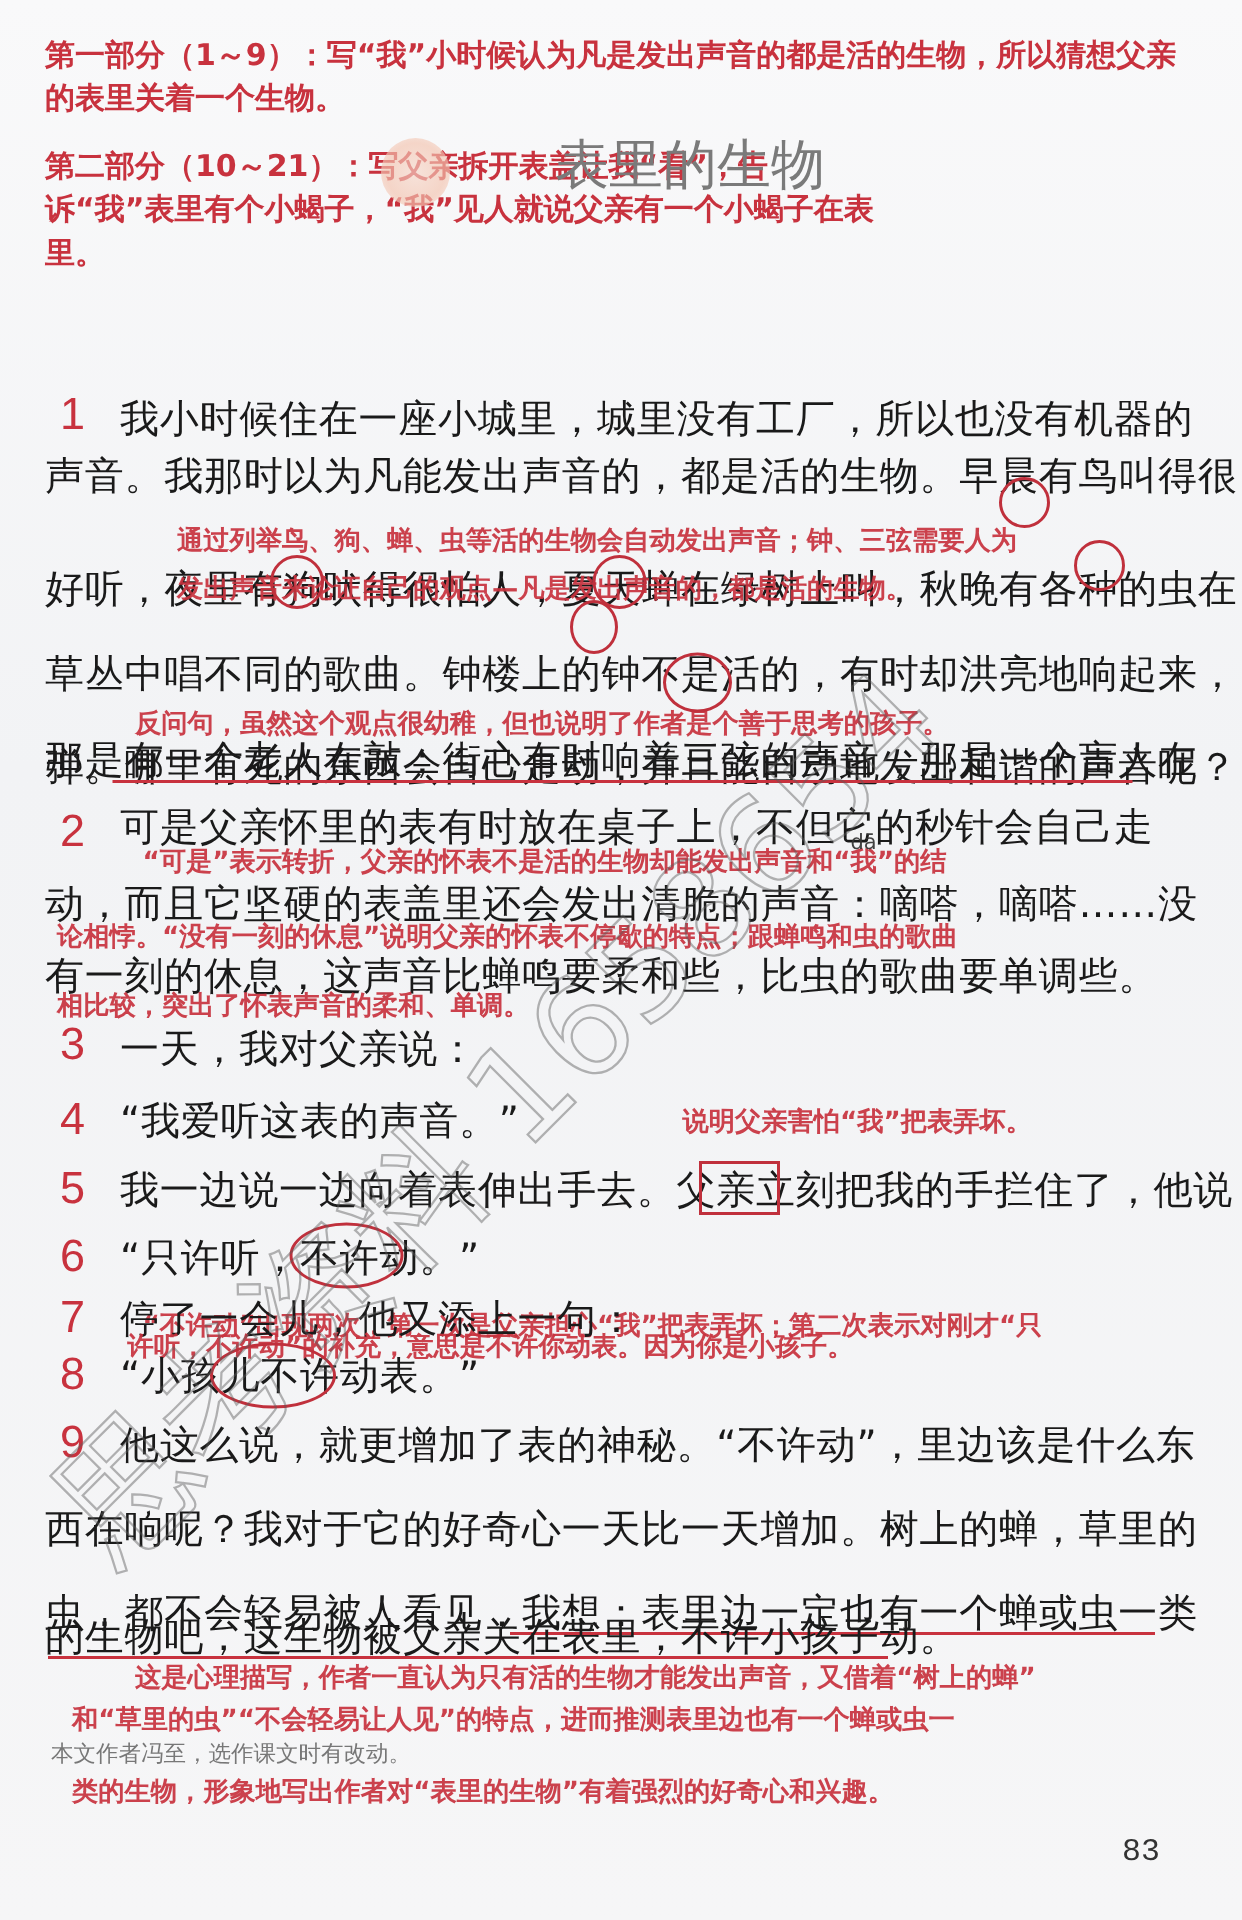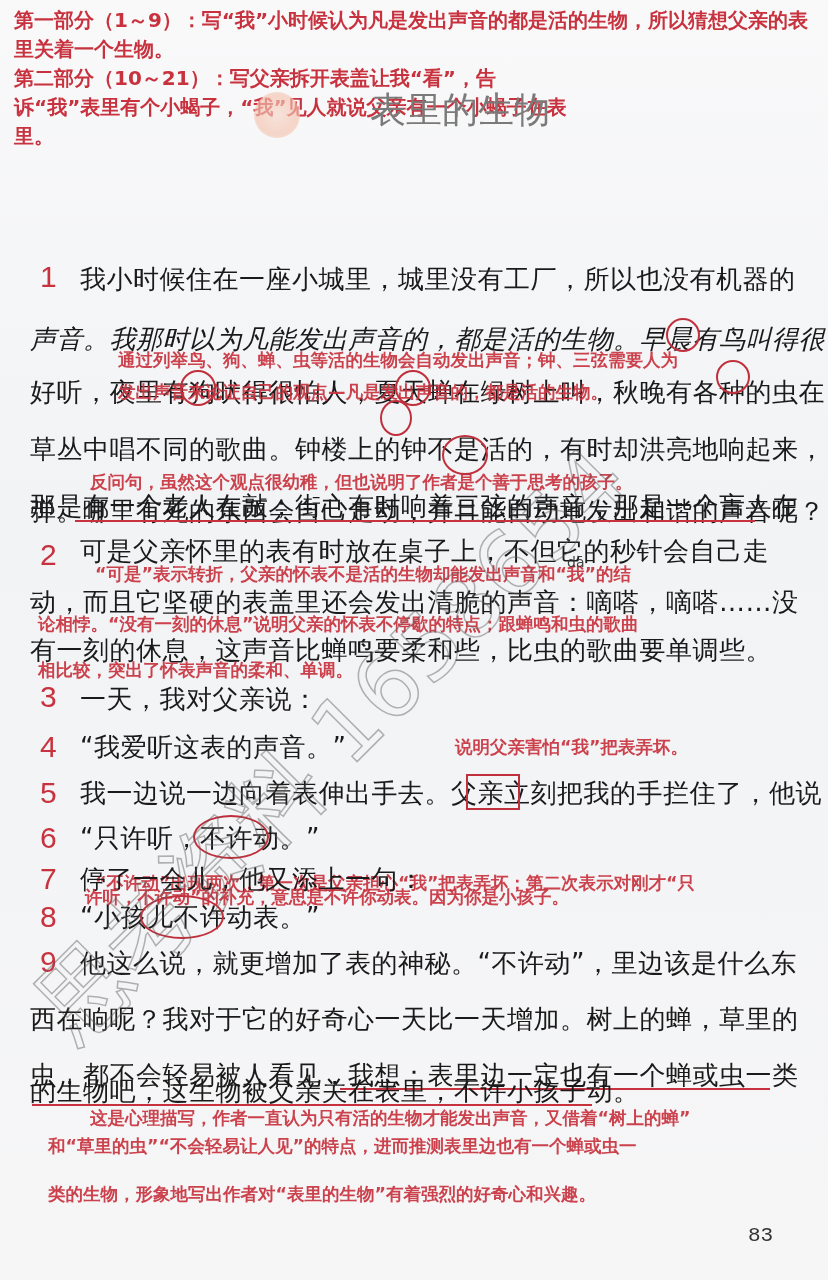--- a/index.html
+++ b/index.html
@@ -1,21 +1,21 @@
 <!DOCTYPE html>
 <html><head>
 <meta charset="utf-8">
 <style>
   html,body{margin:0;padding:0;}
   body{width:828px;height:1280px;position:relative;overflow:hidden;
     background:#f7f7f8;font-family:"DejaVu Sans","Liberation Sans",sans-serif;color:#1a1a1a;}
   .page{position:absolute;left:0;top:0;width:828px;height:1280px;
     background:linear-gradient(180deg,#f9f9fa 0%,#f2f3f5 40%,#f6f6f7 100%);}
   .summary{position:absolute;left:14px;top:6px;width:805px;color:#c8323e;font-size:20px;line-height:29px;font-weight:bold;}
-  .summary p{margin:0;}
+  .summary p{margin:16px;}
   .title-wrap{position:absolute;left:270px;top:86px;height:50px;}
   .lesson-badge{position:absolute;left:-16px;top:6px;width:46px;height:46px;border-radius:50%;
     background:radial-gradient(circle,#f6d7c9 0%,#f3c2ad 60%,#f6e4dc 100%);opacity:.65;}
   .title{position:absolute;left:76px;top:0;font-size:36px;color:#7a7a7a;white-space:nowrap;font-family:"DejaVu Sans",sans-serif;margin-left:24px;}
   .body-text{position:absolute;left:0;top:0;width:828px;}
   .line{position:absolute;font-size:26px;white-space:nowrap;color:#1a1a1a;font-family:"DejaVu Sans",sans-serif;letter-spacing:0.5px;}
   .pnum{position:absolute;font-size:30px;color:#c8323e;font-family:"Liberation Sans",sans-serif;}
   .note{position:absolute;font-size:17.5px;color:#c8323e;white-space:nowrap;font-weight:bold;opacity:.92;}
   .ul{position:absolute;height:2px;background:#c8323e;}
   .circle{position:absolute;border:2.5px solid #c0303c;border-radius:50%;}
@@ -38,21 +38,21 @@
 
   <div class="title-wrap">
     <div class="lesson-badge"></div>
     <div class="title">表里的生物</div>
   </div>
 
   <div class="body-text">
 
     <span class="pnum" style="left:40px;top:260px;">1</span>
     <span class="line" style="left:80px;top:262px;">我小时候住在一座小城里，城里没有工厂，所以也没有机器的</span>
-    <span class="line" style="left:30px;top:322px;font-style:italic;">声音。我那时以为凡能发出声音的，都是活的生物。早晨有鸟叫得很</span>
+    <span class="line" style="left:30px;top:300px;">声音。我那时以为凡能发出声音的，都是活的生物。早晨有鸟叫得很</span>
     <span class="note" style="left:118px;top:348px;">通过列举鸟、狗、蝉、虫等活的生物会自动发出声音；钟、三弦需要人为</span>
     <span class="line" style="left:30px;top:375px;">好听，夜里有狗吠得很怕人，夏天蝉在绿树上叫，秋晚有各种的虫在</span>
     <span class="note" style="left:118px;top:380px;">发出声音来论证自己的观点—凡是发出声音的，都是活的生物。</span>
     <span class="line" style="left:30px;top:432px;text-align:right;">草丛中唱不同的歌曲。钟楼上的钟不是活的，有时却洪亮地响起来，</span>
     <span class="line" style="left:30px;top:489px;">那是有一个老人在敲；街心有时响着三弦的声音，那是一个盲人在</span>
     <span class="note" style="left:90px;top:470px;">反问句，虽然这个观点很幼稚，但也说明了作者是个善于思考的孩子。</span>
     <span class="line" style="left:30px;top:494px;">弹。哪里有死的东西会自己走动，并且能自动地发出和谐的声音呢？</span>
     <div class="ul" style="left:75px;top:520px;width:680px;"></div>
 
     <div class="circle" style="left:666px;top:318px;width:30px;height:30px;"></div>
@@ -102,16 +102,17 @@
     <span class="line" style="left:30px;top:1058px;">虫，都不会轻易被人看见，我想：表里边一定也有一个蝉或虫一类</span>
     <div class="ul" style="left:340px;top:1088px;width:430px;"></div>
     <span class="line" style="left:30px;top:1074px;">的生物吧，这生物被父亲关在表里，不许小孩子动。</span>
     <div class="ul" style="left:32px;top:1104px;width:560px;"></div>
 
     <span class="note" style="left:90px;top:1106px;">这是心理描写，作者一直认为只有活的生物才能发出声音，又借着“树上的蝉”</span>
     <span class="note" style="left:48px;top:1134px;">和“草里的虫”“不会轻易让人见”的特点，进而推测表里边也有一个蝉或虫一</span>
     <span class="note" style="left:48px;top:1182px;text-align:center;">类的生物，形象地写出作者对“表里的生物”有着强烈的好奇心和兴趣。</span>
   </div>
 
+  <div class="credit">本文作者冯至，选作课文时有改动。</div>
   <div class="pageno">83</div>
 
   <div class="wm" style="left:10px;top:980px;">思考资料 1658654</div>
 </div>
 
 </body></html>

